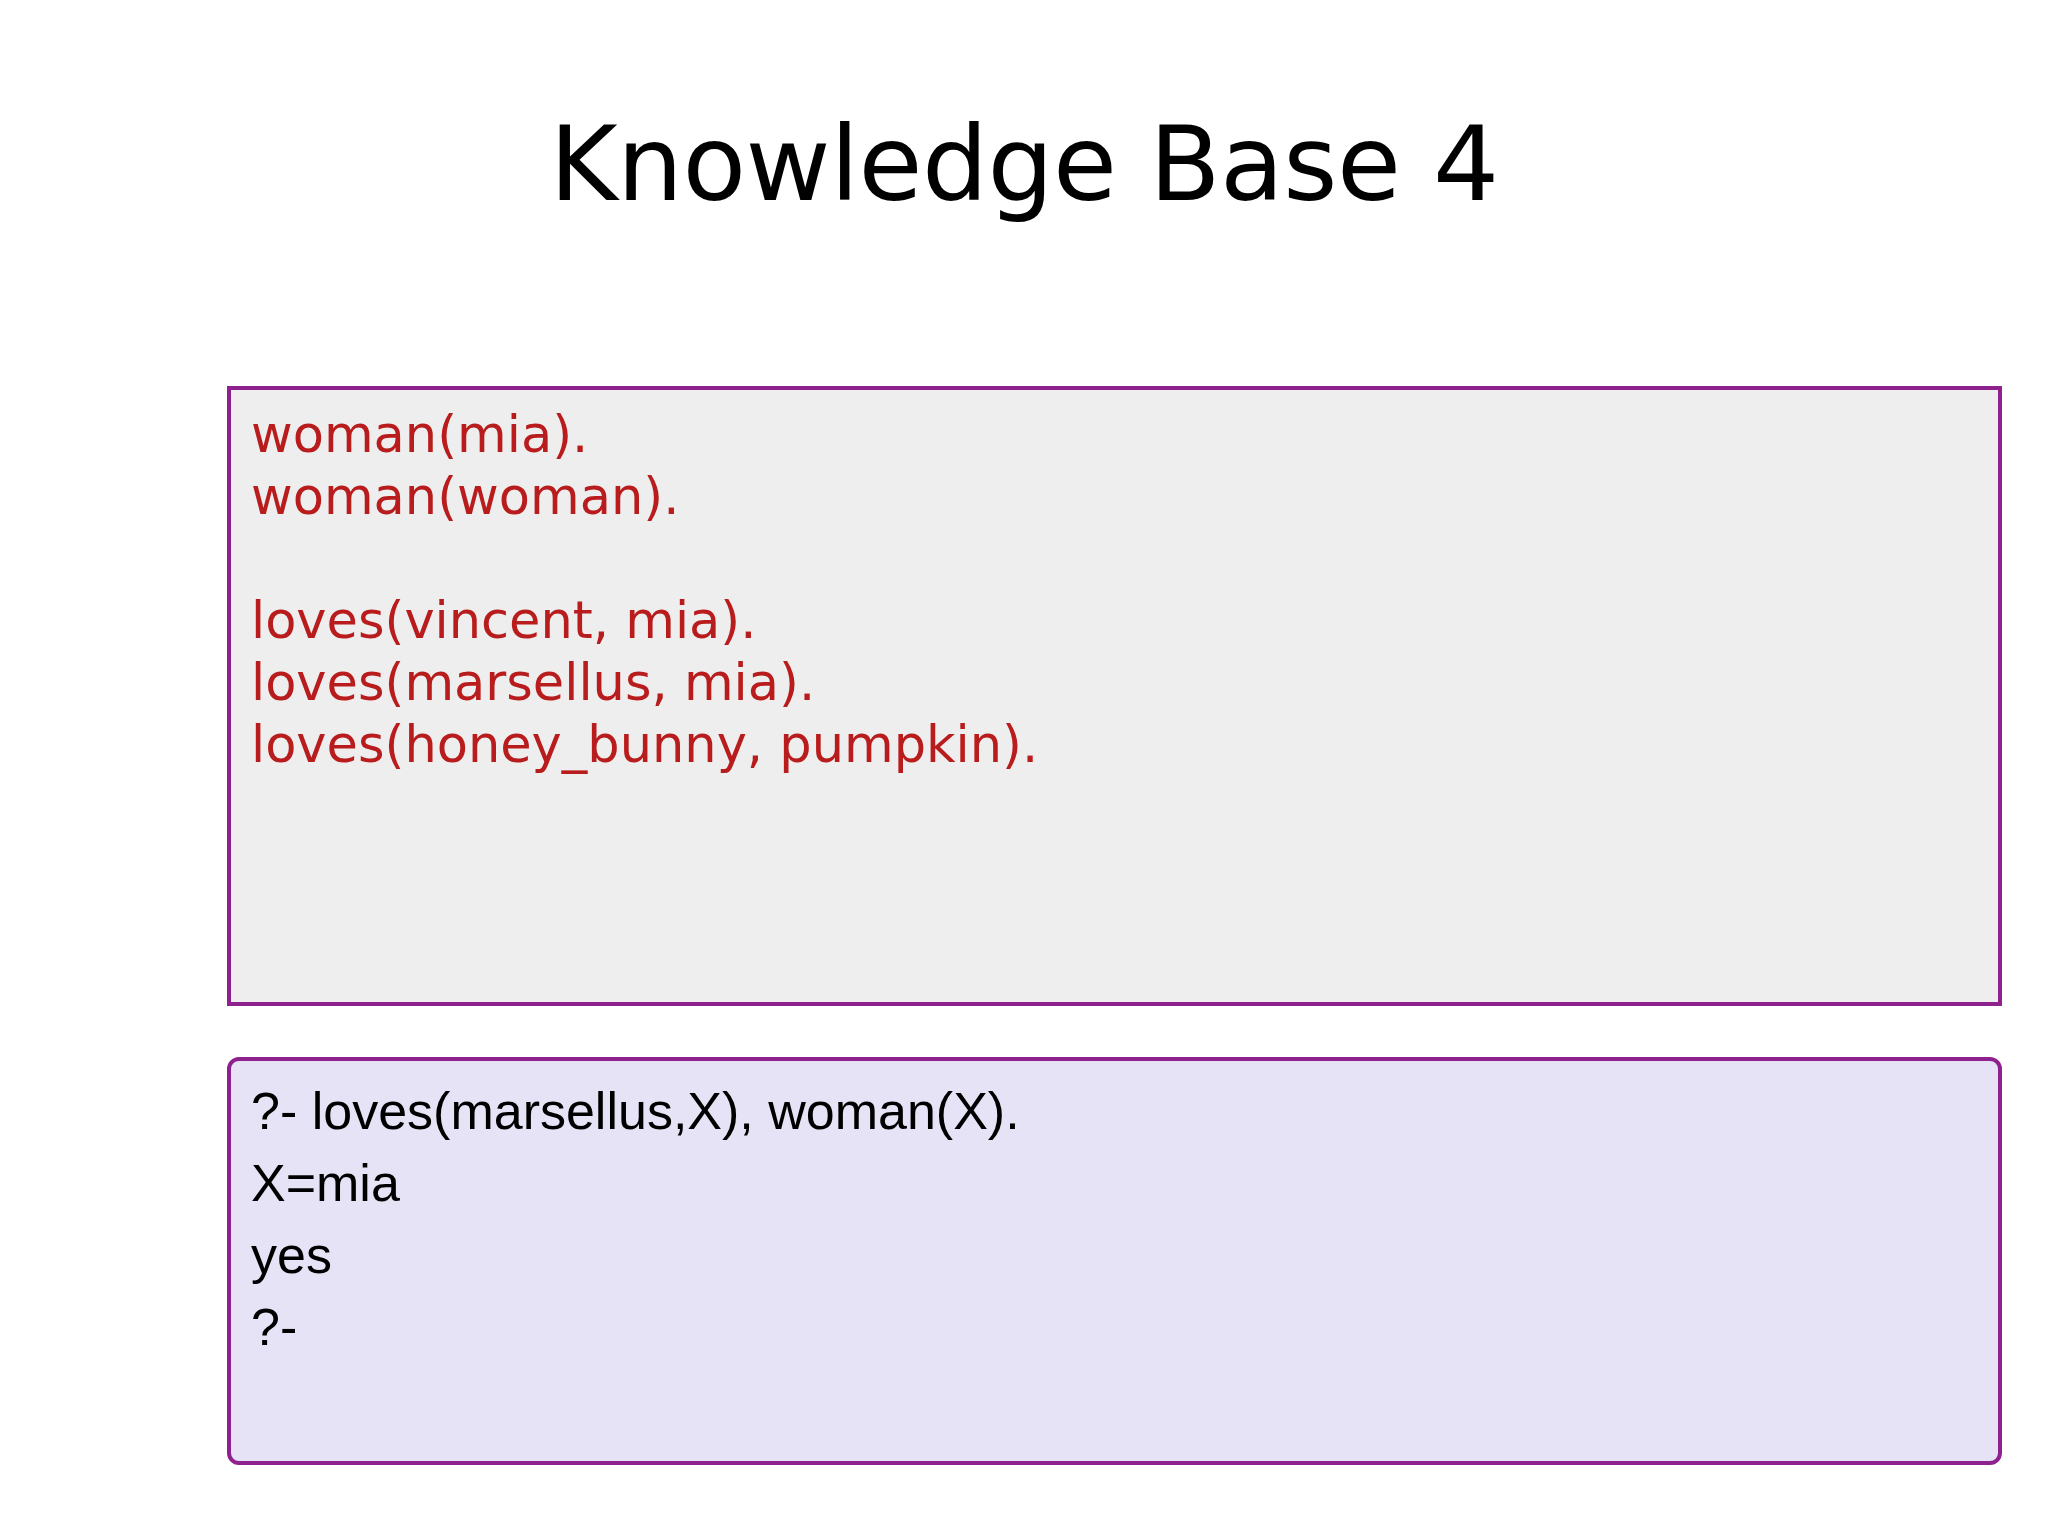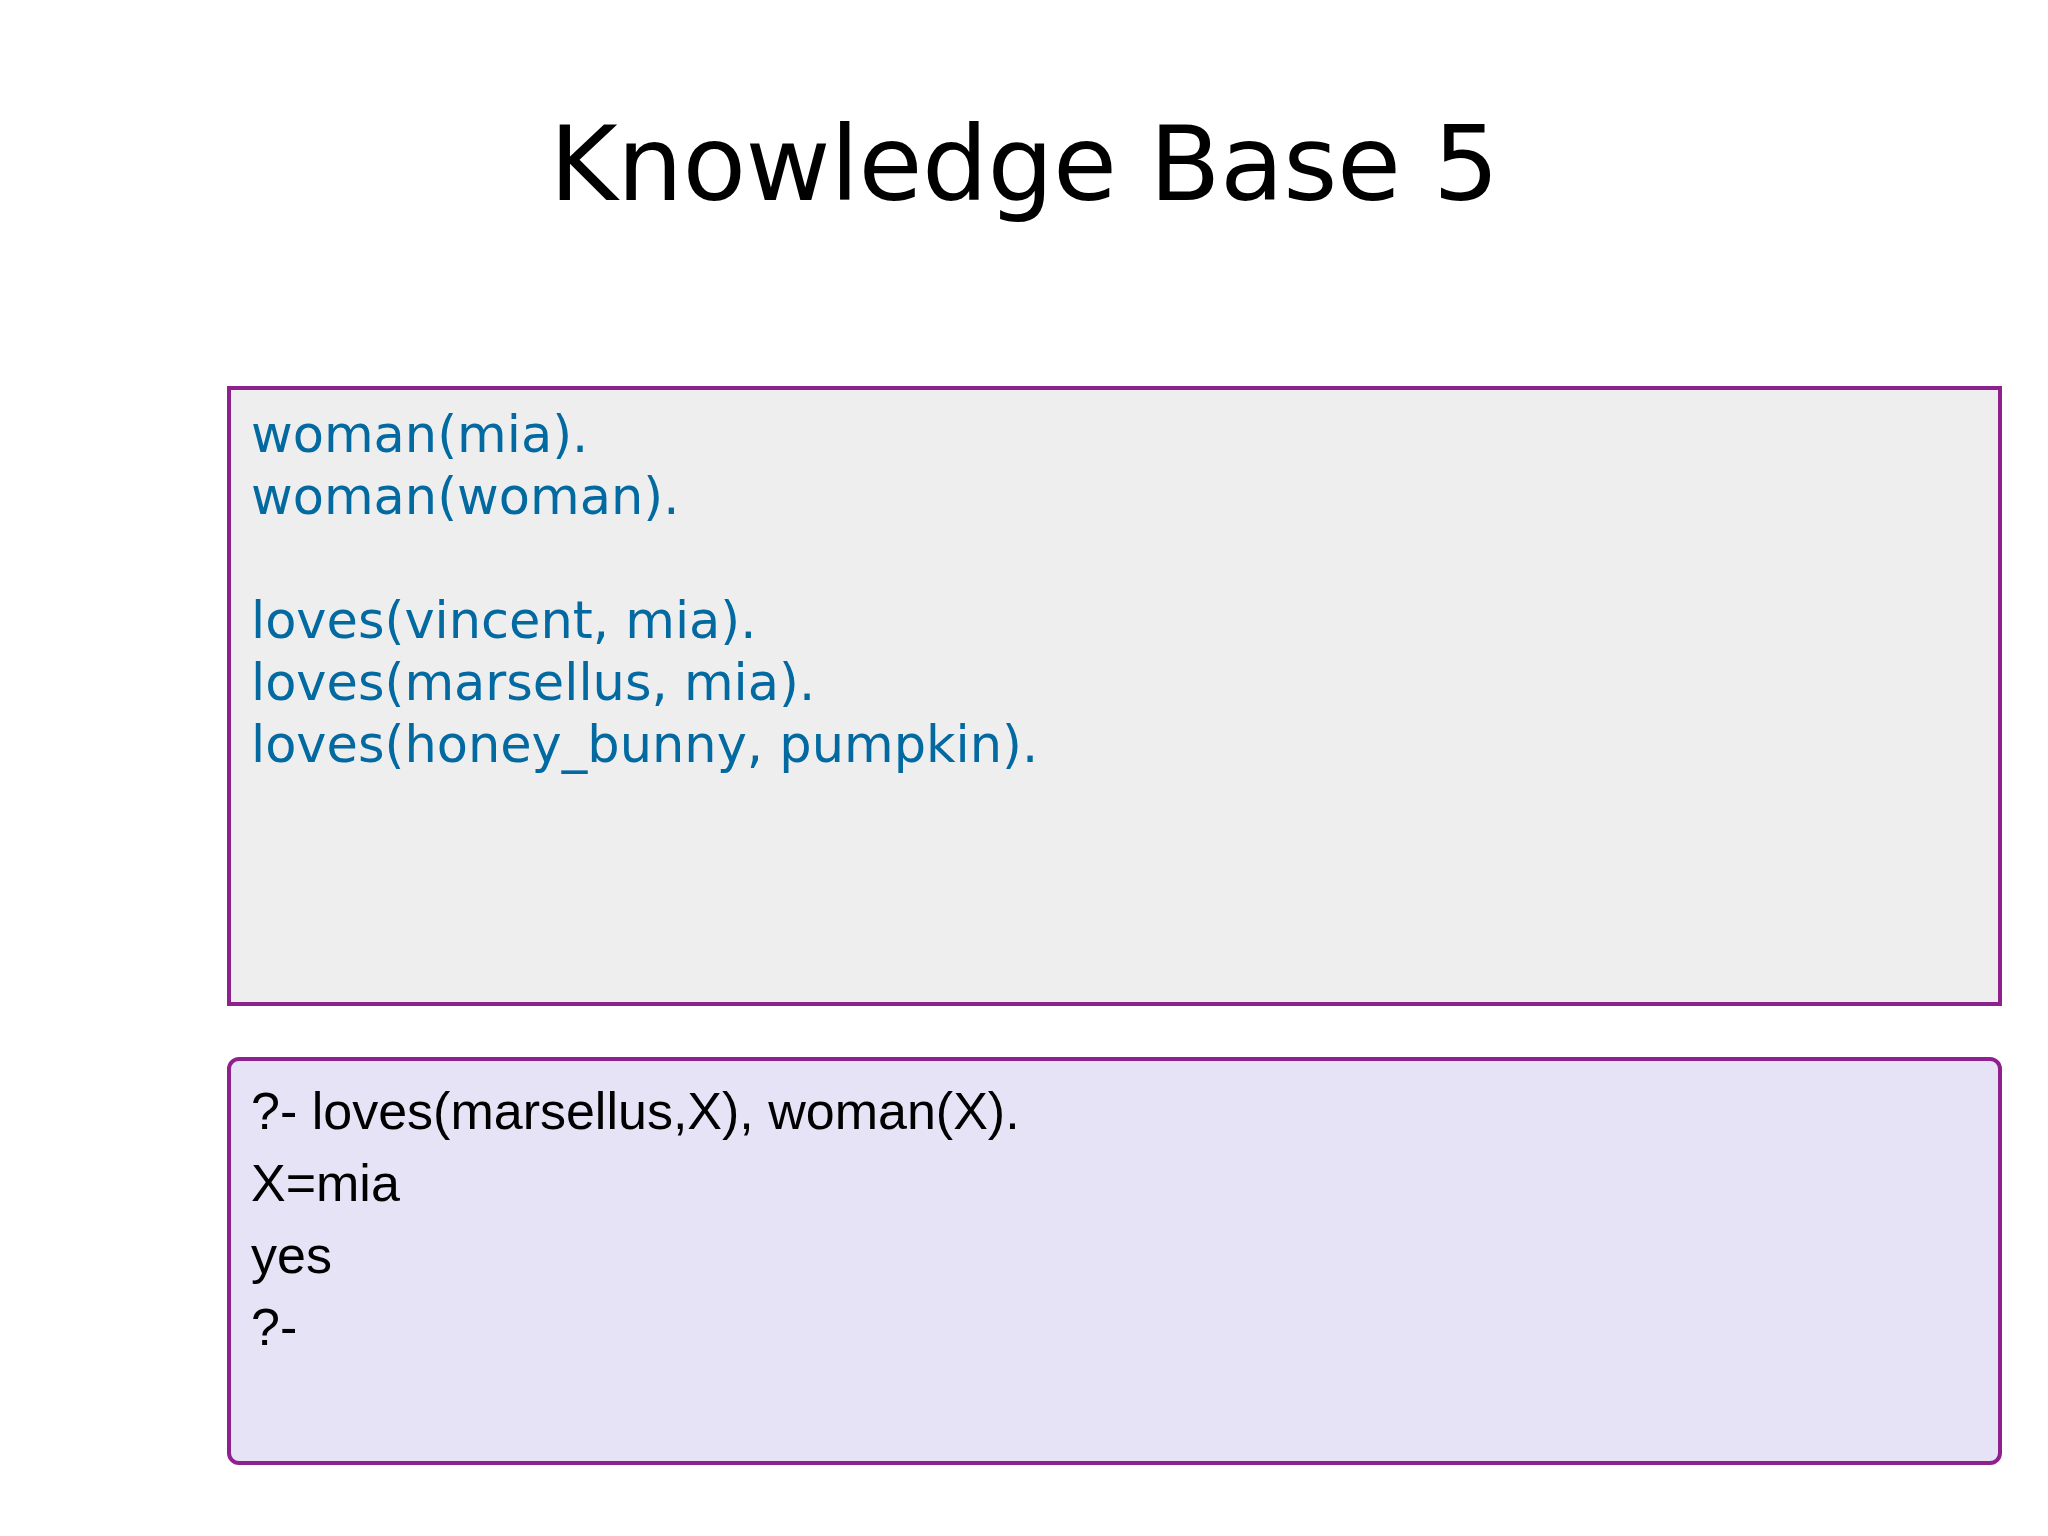--- a/index.html
+++ b/index.html
@@ -52,21 +52,21 @@
   #kb-box .code-lines {
     position: absolute;
     left: 20px;
     top: 14px;
     right: 10px;
   }
   #kb-box .code-line {
     font-family: "DejaVu Sans", sans-serif;
     font-size: 51px;
     line-height: 62px;
-    color: #0369a1;
+    color: #b91c1c;
     white-space: pre;
     height: 62px;
   }
 
   
   #query-box {
     left: 227px;
     top: 1057px;
     width: 1775px;
     height: 408px;
@@ -89,21 +89,21 @@
     height: 72px;
   }
 
   .code-line.blank {
     
   }
 </style>
 </head>
 <body>
 
-<div class="slide-title">Knowledge Base 5</div>
+<div class="slide-title">Knowledge Base 4</div>
 
 <div class="code-box" id="kb-box">
   <div class="code-lines">
     <div class="code-line">woman(mia).</div>
     <div class="code-line">woman(woman).</div>
     <div class="code-line blank"></div>
     <div class="code-line">loves(vincent, mia).</div>
     <div class="code-line">loves(marsellus, mia).</div>
     <div class="code-line">loves(honey_bunny, pumpkin).</div>
   </div>

